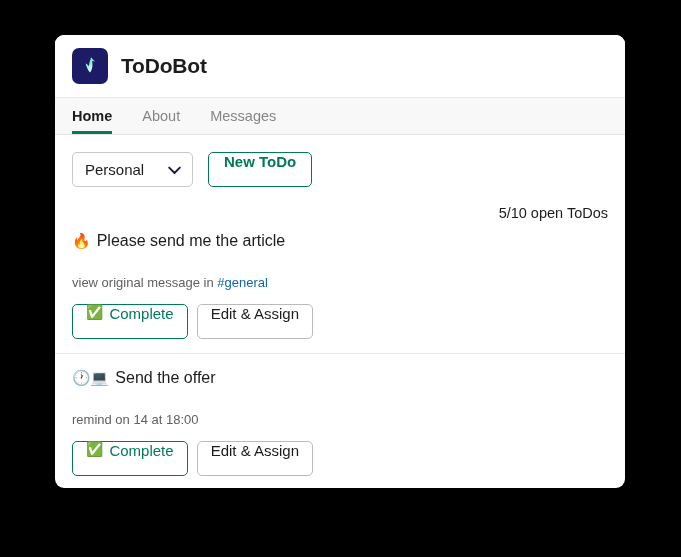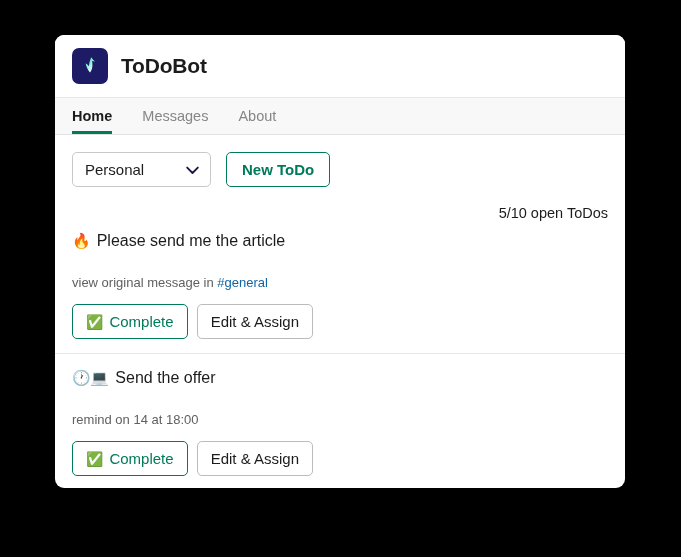--- a/index.html
+++ b/index.html
@@ -105,21 +105,21 @@
 
   .controls-row {
     display: flex;
     align-items: center;
     padding-top: 17px;
     gap: 15px;
   }
 
   .select-box {
     position: relative;
-    width: 139px;
+    width: 121px;
     height: 35px;
     border: 1px solid #c9c9c9;
     border-radius: 5px;
     background: #ffffff;
     display: flex;
     align-items: center;
     box-sizing: border-box;
     cursor: pointer;
   }
   .select-value {
@@ -133,21 +133,21 @@
     top: 50%;
     transform: translateY(-50%);
     display: block;
   }
 
   .btn {
     height: 35px;
     border-radius: 5px;
     background: #ffffff;
     display: inline-flex;
-    align-items: center;
+    align-items: flex-start;
     justify-content: center;
     box-sizing: border-box;
     font-size: 15px;
     cursor: pointer;
     white-space: nowrap;
   }
   .btn-outline-green {
     border: 1px solid #007a5a;
     color: #007a5a;
     font-weight: 700;
@@ -201,21 +201,21 @@
     padding: 0 13px;
   }
   .btn-complete .check-emoji {
     margin-right: 6px;
     font-size: 14px;
     line-height: 1;
   }
   .btn-neutral {
     border: 1px solid #bbbbbb;
     color: #1d1c1d;
-    padding: 16px 13px;
+    padding: 0 13px;
   }
 
   .item-divider {
     height: 1px;
     background: #e8e8e8;
     margin: 0 -17px 0 -17px;
   }
   .divider-space { height: 13px; }
 </style>
 </head>
@@ -239,24 +239,24 @@
         </svg>
       </div>
       <div class="app-title">ToDoBot</div>
     </div>
 
     <div class="tab-bar">
       <div class="tab is-active">
         <span>Home</span>
       </div>
       <div class="tab">
+        <span>About</span>
+      </div>
+      <div class="tab">
         <span>Messages</span>
-      </div>
-      <div class="tab">
-        <span>About</span>
       </div>
     </div>
 
     <div class="app-body">
 
       <div class="controls-row">
         <div class="select-box">
           <span class="select-value">Personal</span>
           <span class="select-chevron">
             <svg width="13" height="9" viewBox="0 0 13 9" aria-hidden="true">

